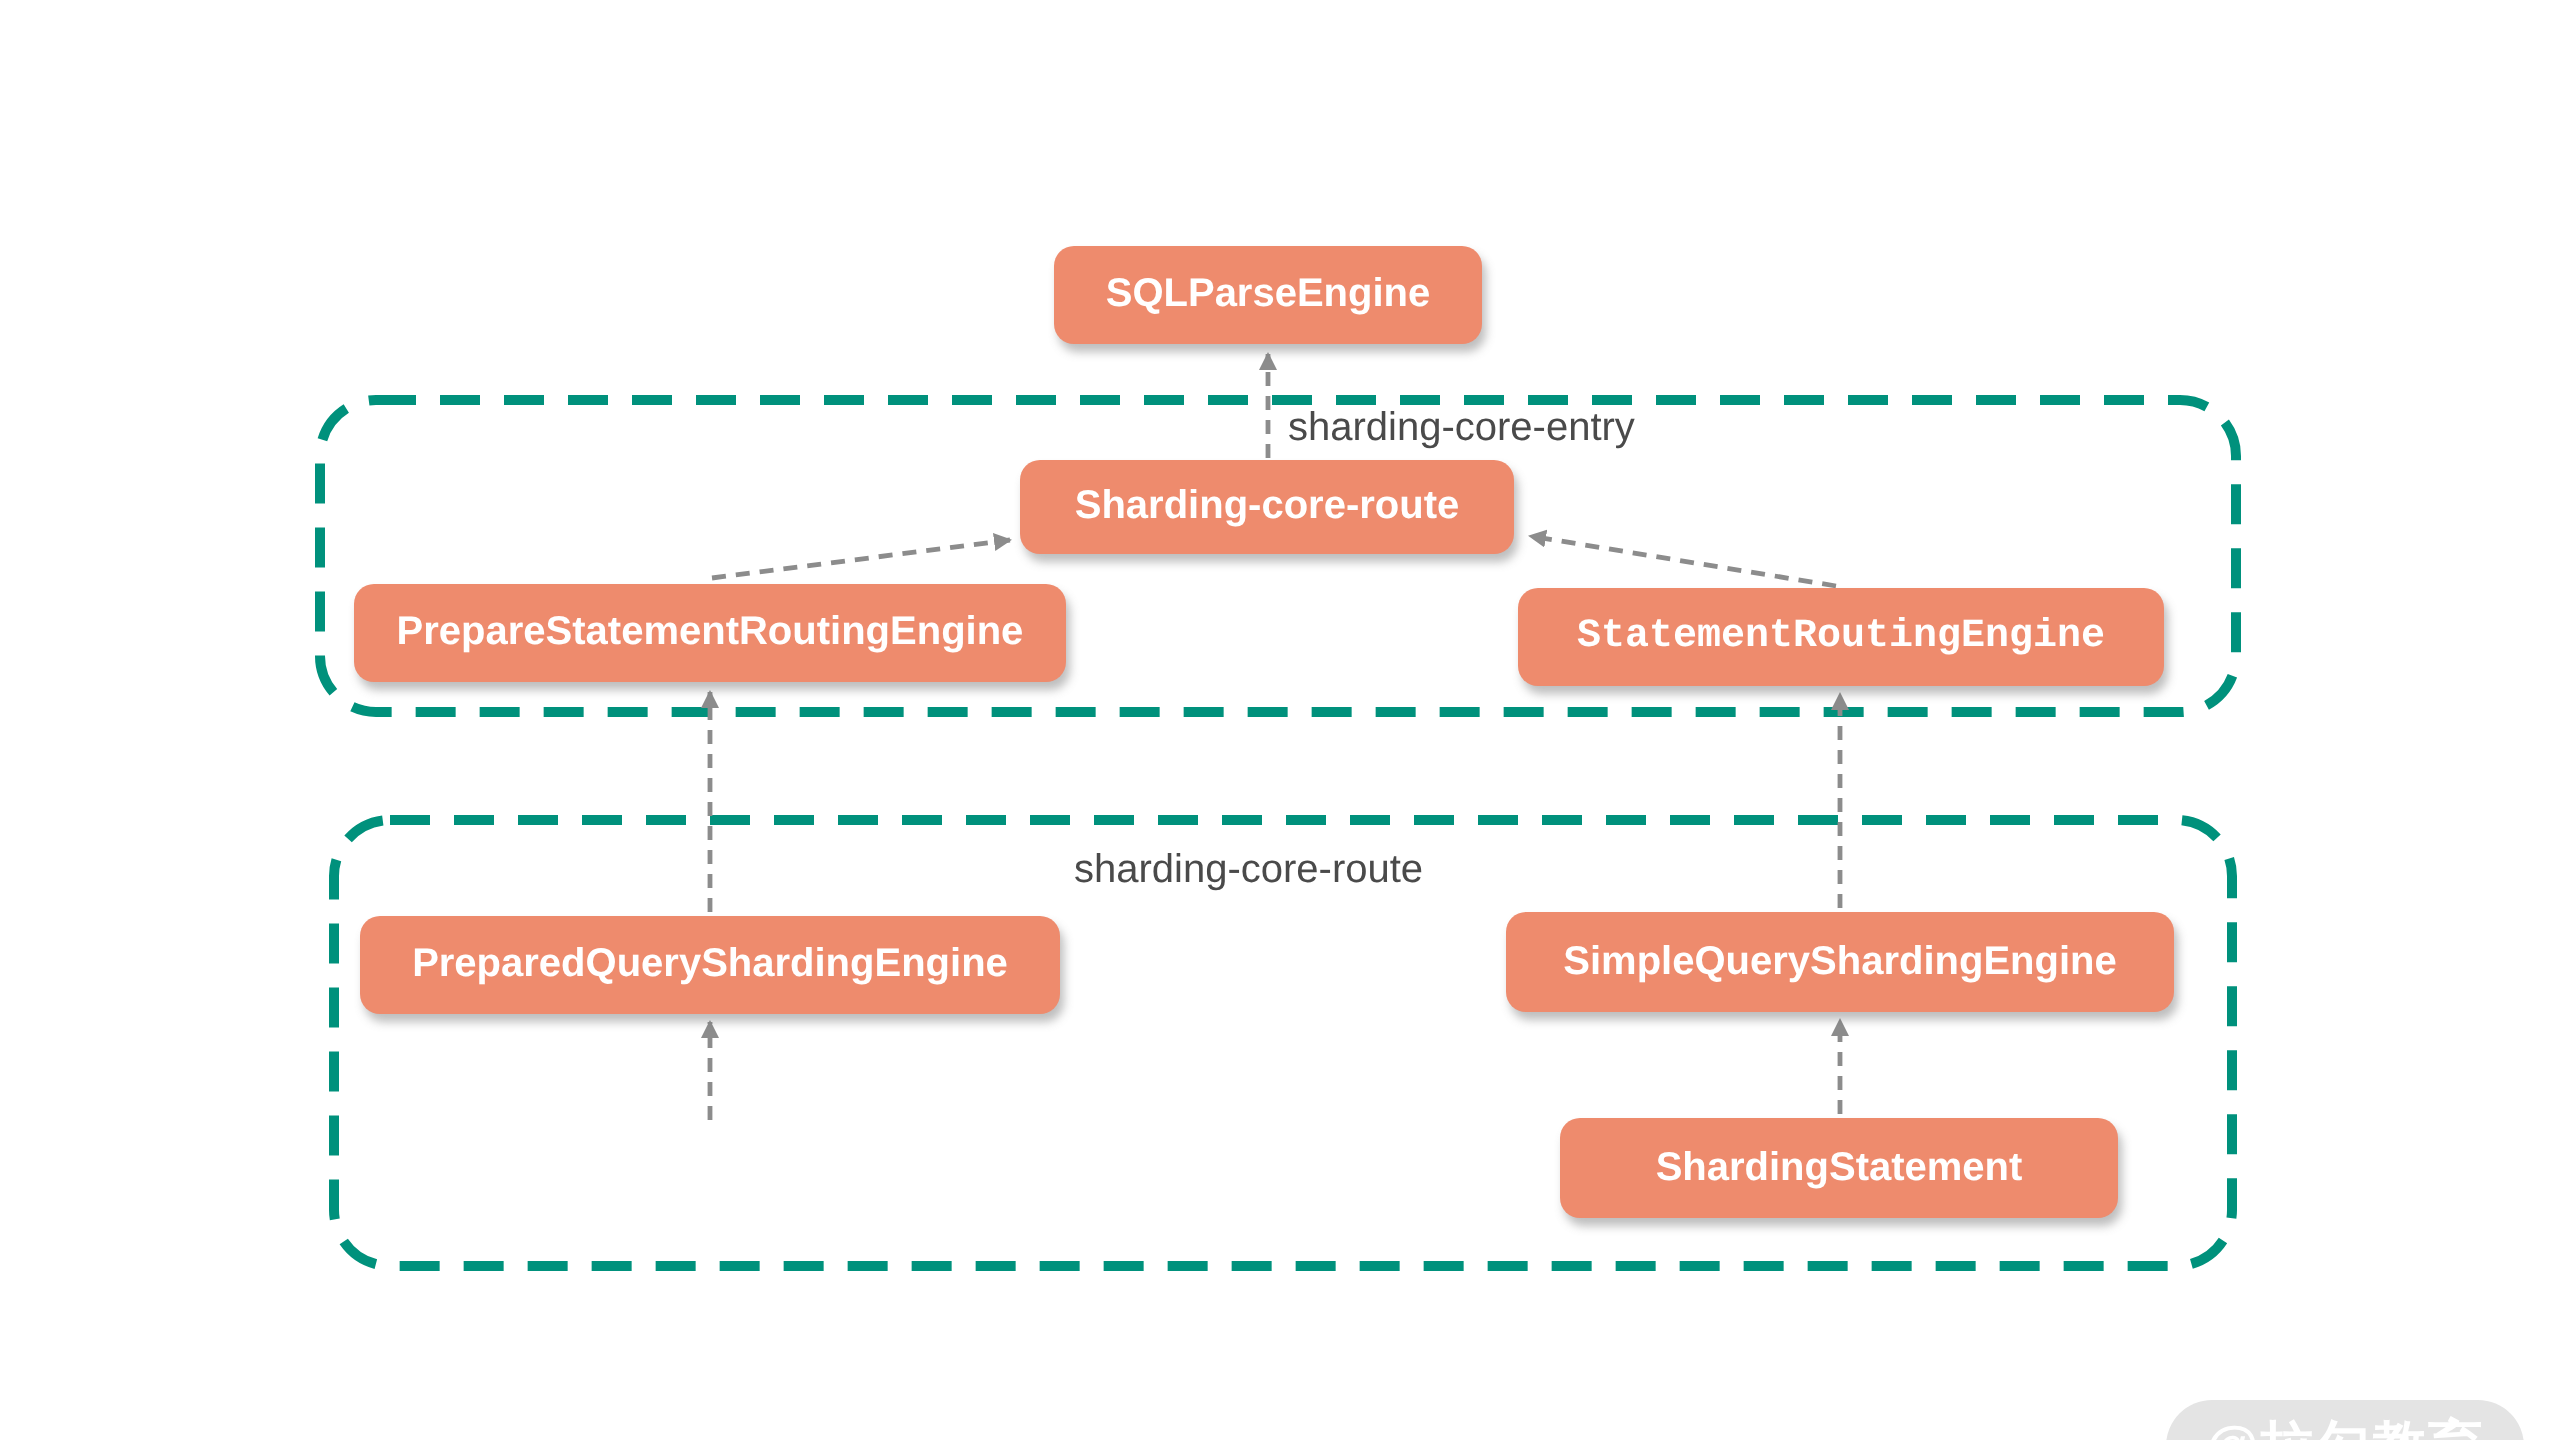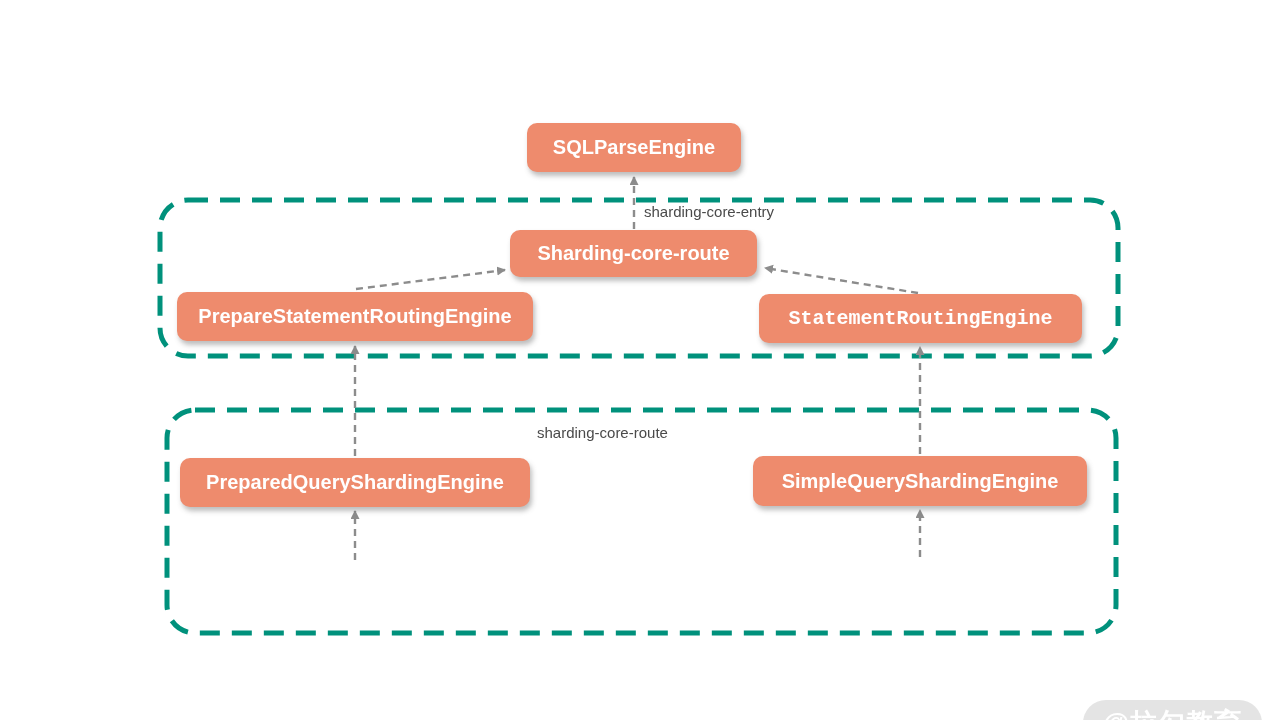--- a/index.html
+++ b/index.html
@@ -38,21 +38,21 @@
   .n-coreroute       { left: 510px; top: 184px; width: 247px; height: 47px; }
   .n-preparestmt     { left: 177px; top: 246px; width: 356px; height: 49px; }
   .n-stmtrouting     { left: 759px; top: 248px; width: 323px; height: 49px; font-family: Liberation Mono, monospace; }
   .n-preparedquery   { left: 180px; top: 412px; width: 350px; height: 49px; }
   .n-simplequery     { left: 753px; top: 410px; width: 334px; height: 50px; }
   .n-shardingprep    { left: 180px; top: 516px; width: 350px; height: 49px; }
   .n-shardingstmt    { left: 780px; top: 513px; width: 279px; height: 50px; }
 
   .group-label {
     position: absolute;
-    font-size: 15px;
+    font-size: 20px;
     color: var(--label-text);
     white-space: nowrap;
   }
   .label-entry { left: 644px; top: 157px; }
   .label-route { left: 537px; top: 378px; }
 
   .caption {
     position: absolute;
     left: 0; right: 0; top: 641px;
     text-align: center;
@@ -102,17 +102,18 @@
   <div class="group-label label-entry">sharding-core-entry</div>
 
   <div class="node n-coreroute">Sharding-core-route</div>
   <div class="node n-preparestmt">PrepareStatementRoutingEngine</div>
   <div class="node n-stmtrouting">StatementRoutingEngine</div>
 
   <div class="group-label label-route">sharding-core-route</div>
 
   <div class="node n-preparedquery">PreparedQueryShardingEngine</div>
   <div class="node n-simplequery">SimpleQueryShardingEngine</div>
+  <div class="node n-shardingstmt">ShardingStatement</div>
 
 
   <div class="watermark">@拉勾教育</div>
 
 </div>
 
 </body></html>

